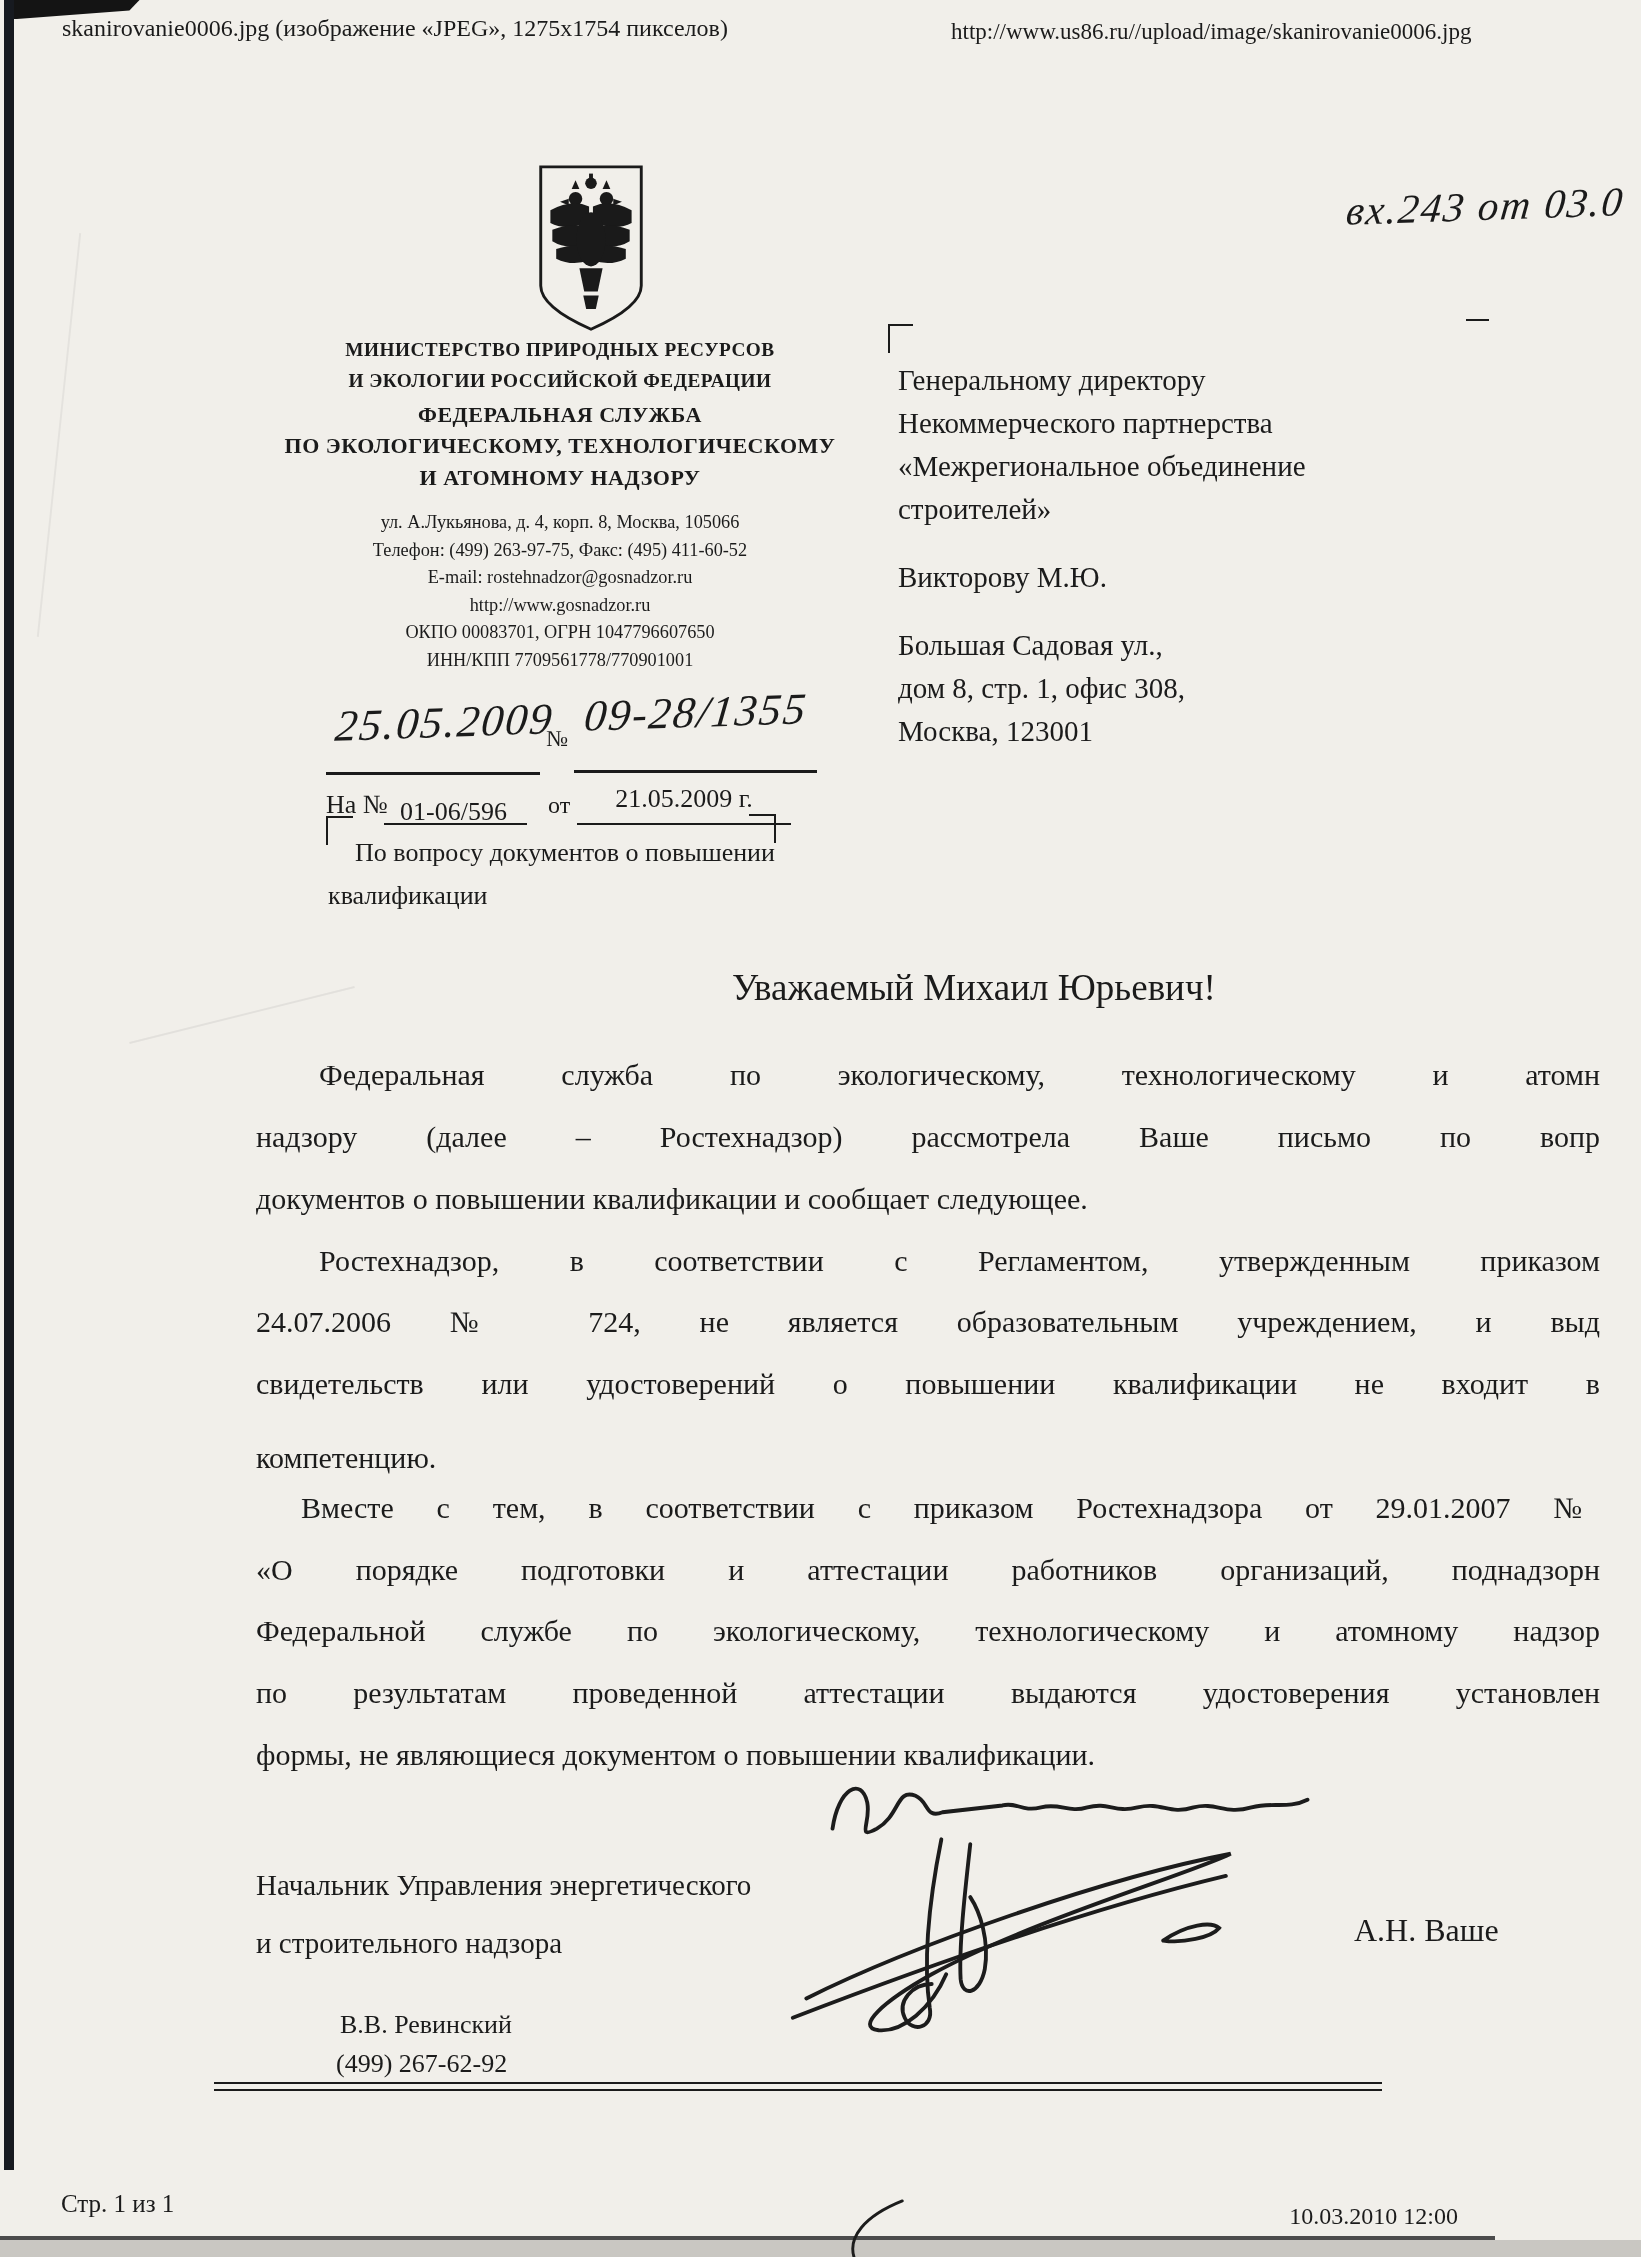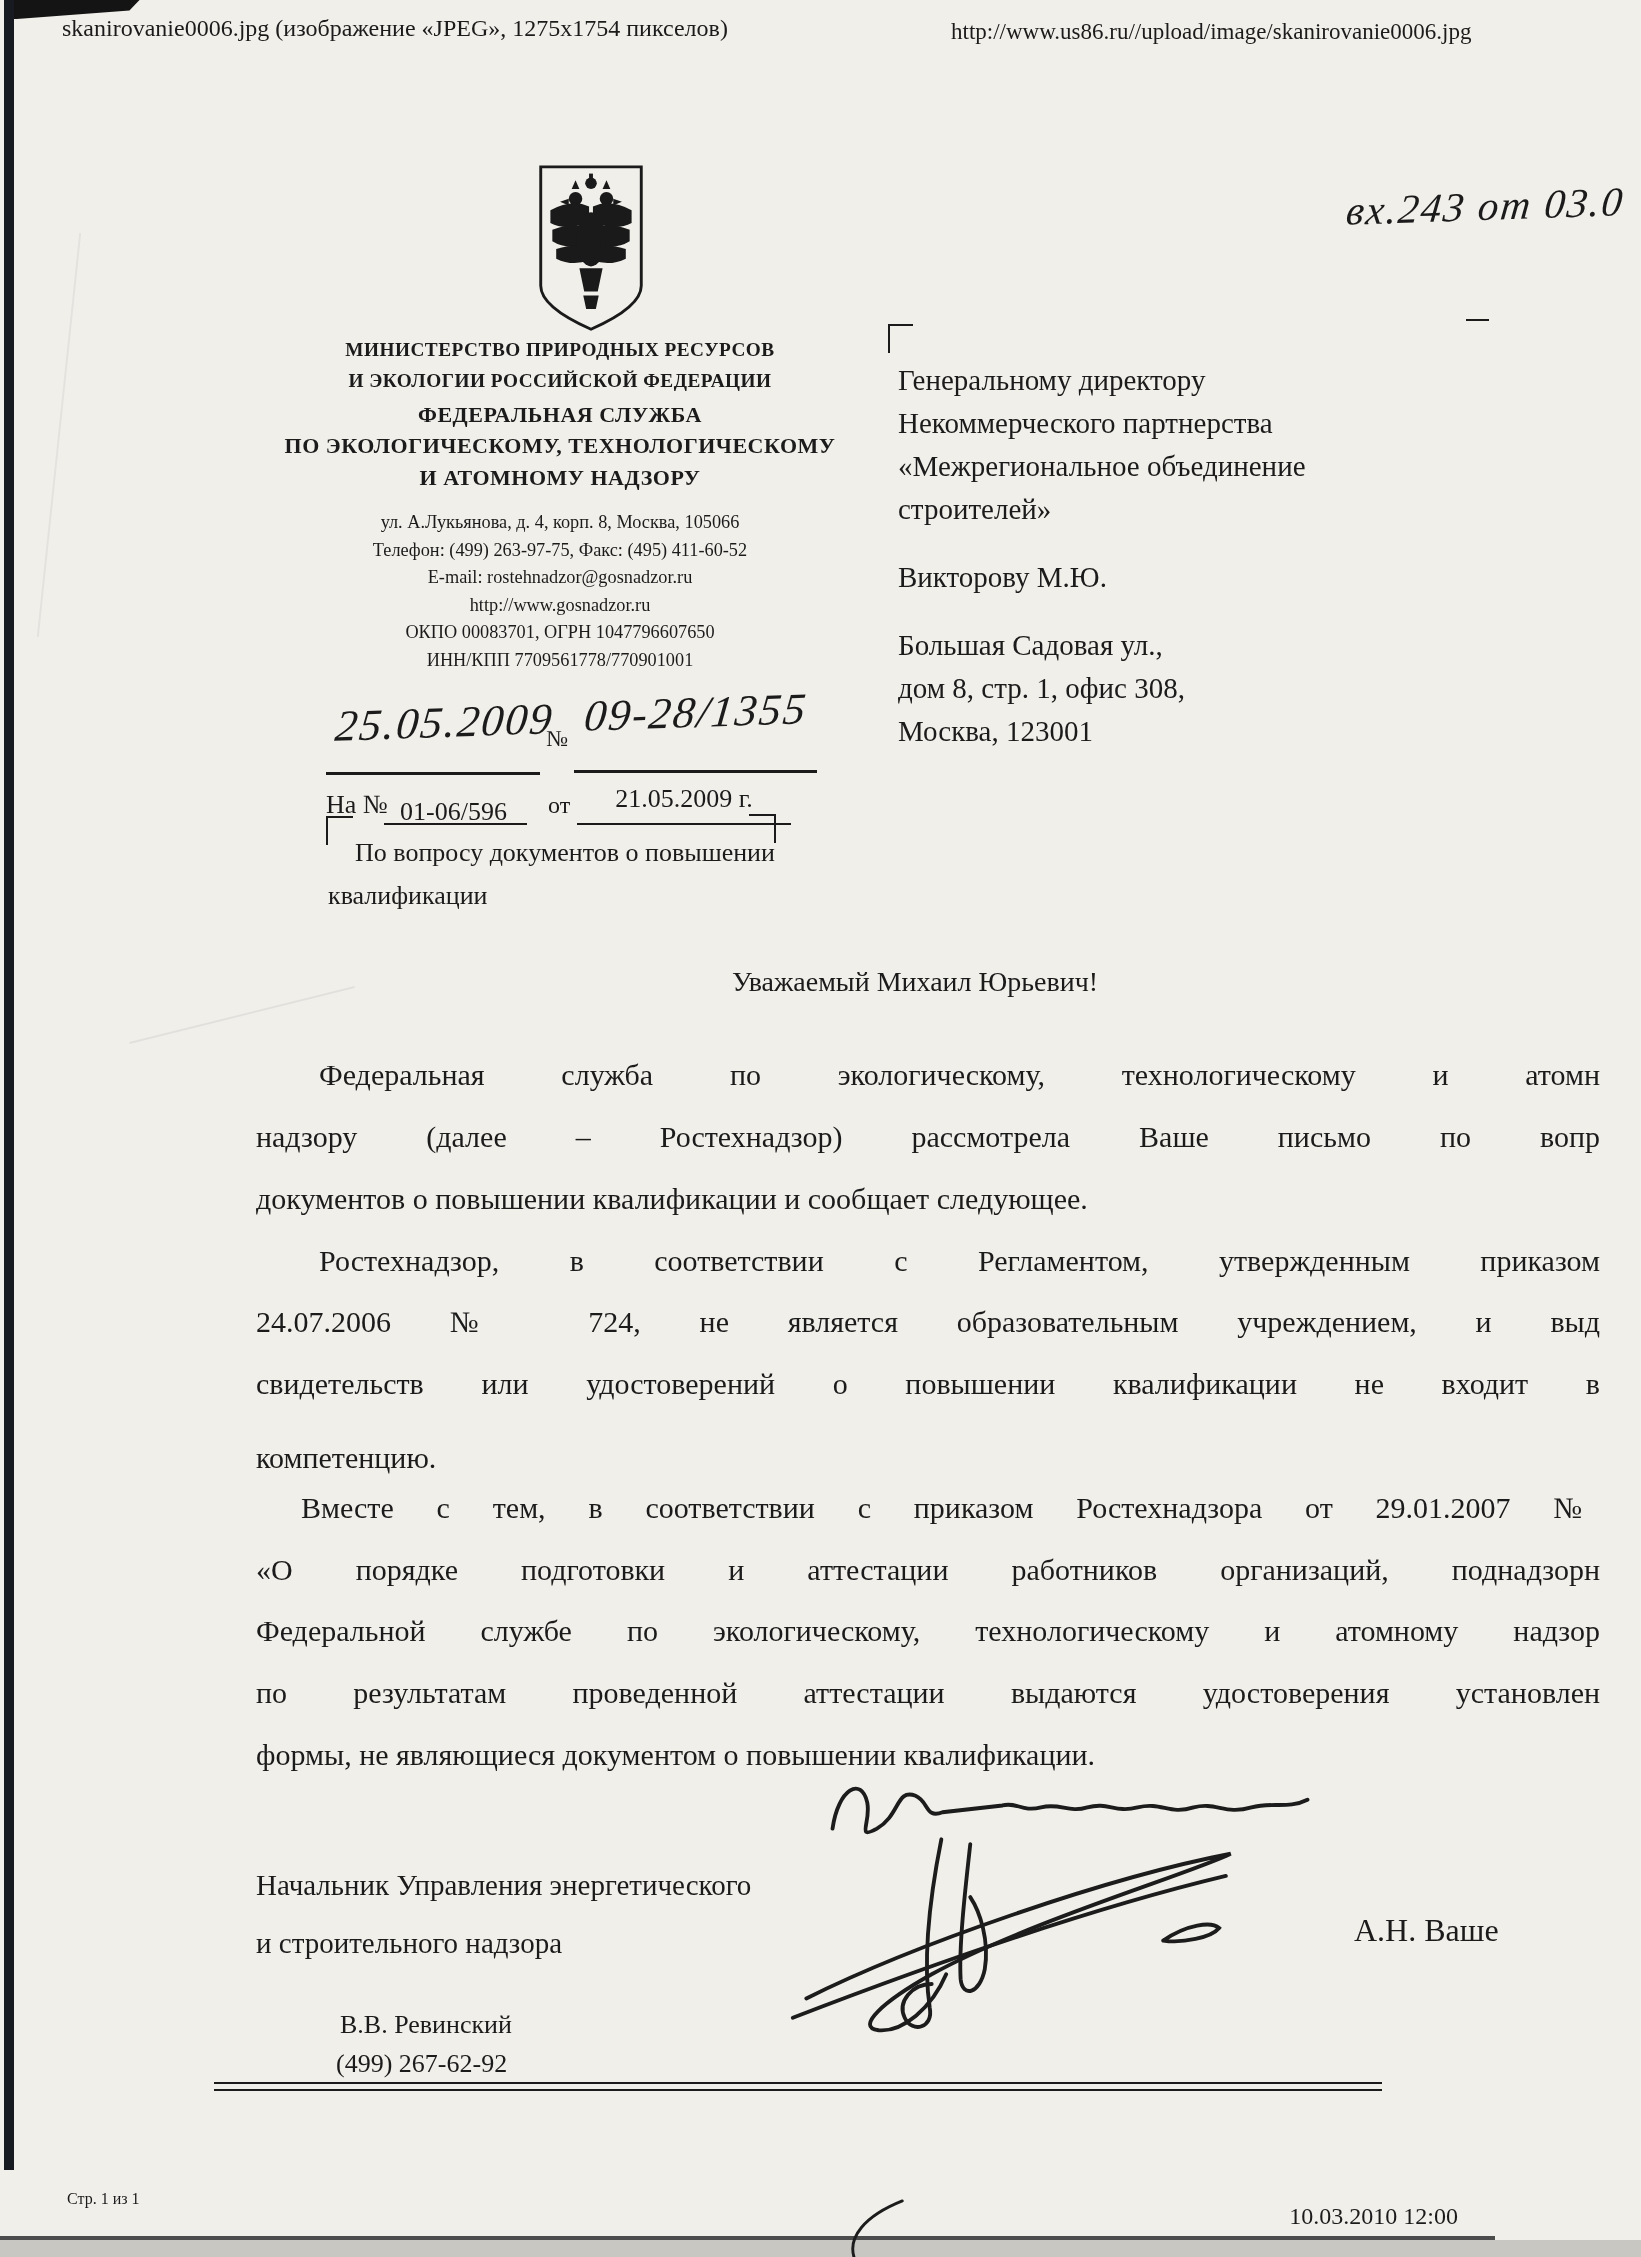--- a/index.html
+++ b/index.html
@@ -15,21 +15,21 @@
   .edge-strip{position:absolute;left:3.9px;top:0;width:9.7px;height:2170px;background:#171a20;}
   .corner-wedge{position:absolute;left:13.5px;top:0;width:126px;height:19.3px;background:#141414;
     clip-path:polygon(0 0,100% 0,92% 55%,0 100%);}
   .bottom-bar{position:absolute;left:0;top:2240px;width:1641px;height:17.4px;background:#c9c7c2;}
   .bottom-edge-line{position:absolute;left:0;top:2236px;width:1495px;height:3.9px;background:#4c4c4c;}
   .crease1{position:absolute;left:58px;top:232px;width:1.9px;height:406px;background:rgba(0,0,0,.05);transform:rotate(6deg);}
   .crease2{position:absolute;left:126px;top:1014px;width:232px;height:1.9px;background:rgba(0,0,0,.06);transform:rotate(-14deg);}
   
   .ph-left{position:absolute;left:62px;top:15.4px;font-size:24px;white-space:nowrap;}
   .ph-right{position:absolute;left:951px;top:19.3px;font-size:23px;white-space:nowrap;}
-  .pf-page{position:absolute;left:67px;top:2190px;font-size:16px;}
+  .pf-page{position:absolute;left:61px;top:2190px;font-size:25px;}
   .pf-date{position:absolute;left:1284px;top:2203px;width:174px;font-size:24px;text-align:right;white-space:nowrap;}
   
   .emblem{position:absolute;left:533px;top:162px;}
   .lh{position:absolute;left:227px;top:340px;width:666px;text-align:center;line-height:1.0;}
   .lh .l1{font-size:19.3px;font-weight:bold;letter-spacing:0.5px;margin:0 0 11.6px 0;}
   .lh .l2{font-size:19.3px;font-weight:bold;letter-spacing:0.5px;margin:0 0 13.5px 0;}
   .lh .b{font-size:22px;font-weight:bold;letter-spacing:0.5px;margin:0 0 9.7px 0;}
   .lh .addr{font-size:18.3px;margin:2.9px 0;line-height:1.35;}
   .lh .addr-wrap{margin-top:21px;}
   
@@ -48,21 +48,21 @@
   
   .cm{position:absolute;background:#1b1b1b;}
   
   .subj1{position:absolute;left:355px;top:838px;font-size:26px;}
   .subj2{position:absolute;left:328px;top:881px;font-size:26px;}
   
   .stamp{position:absolute;left:1347px;top:182px;font-size:41px;white-space:nowrap;}
   .rcpt{position:absolute;left:898px;top:359px;font-size:29px;line-height:43px;}
   .rcpt .gap{height:25px;}
   
-  .salut{position:absolute;left:732px;top:966px;font-size:28px;}
+  .salut{position:absolute;left:732px;top:966px;font-size:37px;}
   .body-line{position:absolute;left:256px;font-size:30px;white-space:nowrap;}
   .stretch{white-space:normal;width:1344px;text-align:justify;text-align-last:justify;}
   
   .pos1{position:absolute;left:256px;top:1869px;font-size:29px;}
   .pos2{position:absolute;left:256px;top:1927px;font-size:29px;}
   .signer{position:absolute;left:1354px;top:1912px;font-size:32px;white-space:nowrap;}
   .scrawl{position:absolute;left:819px;top:1759px;}
   .bigsig{position:absolute;left:787px;top:1820px;}
   .pencurve{position:absolute;left:819px;top:2199px;}
   .exec-name{position:absolute;left:340px;top:2010px;font-size:26px;}

